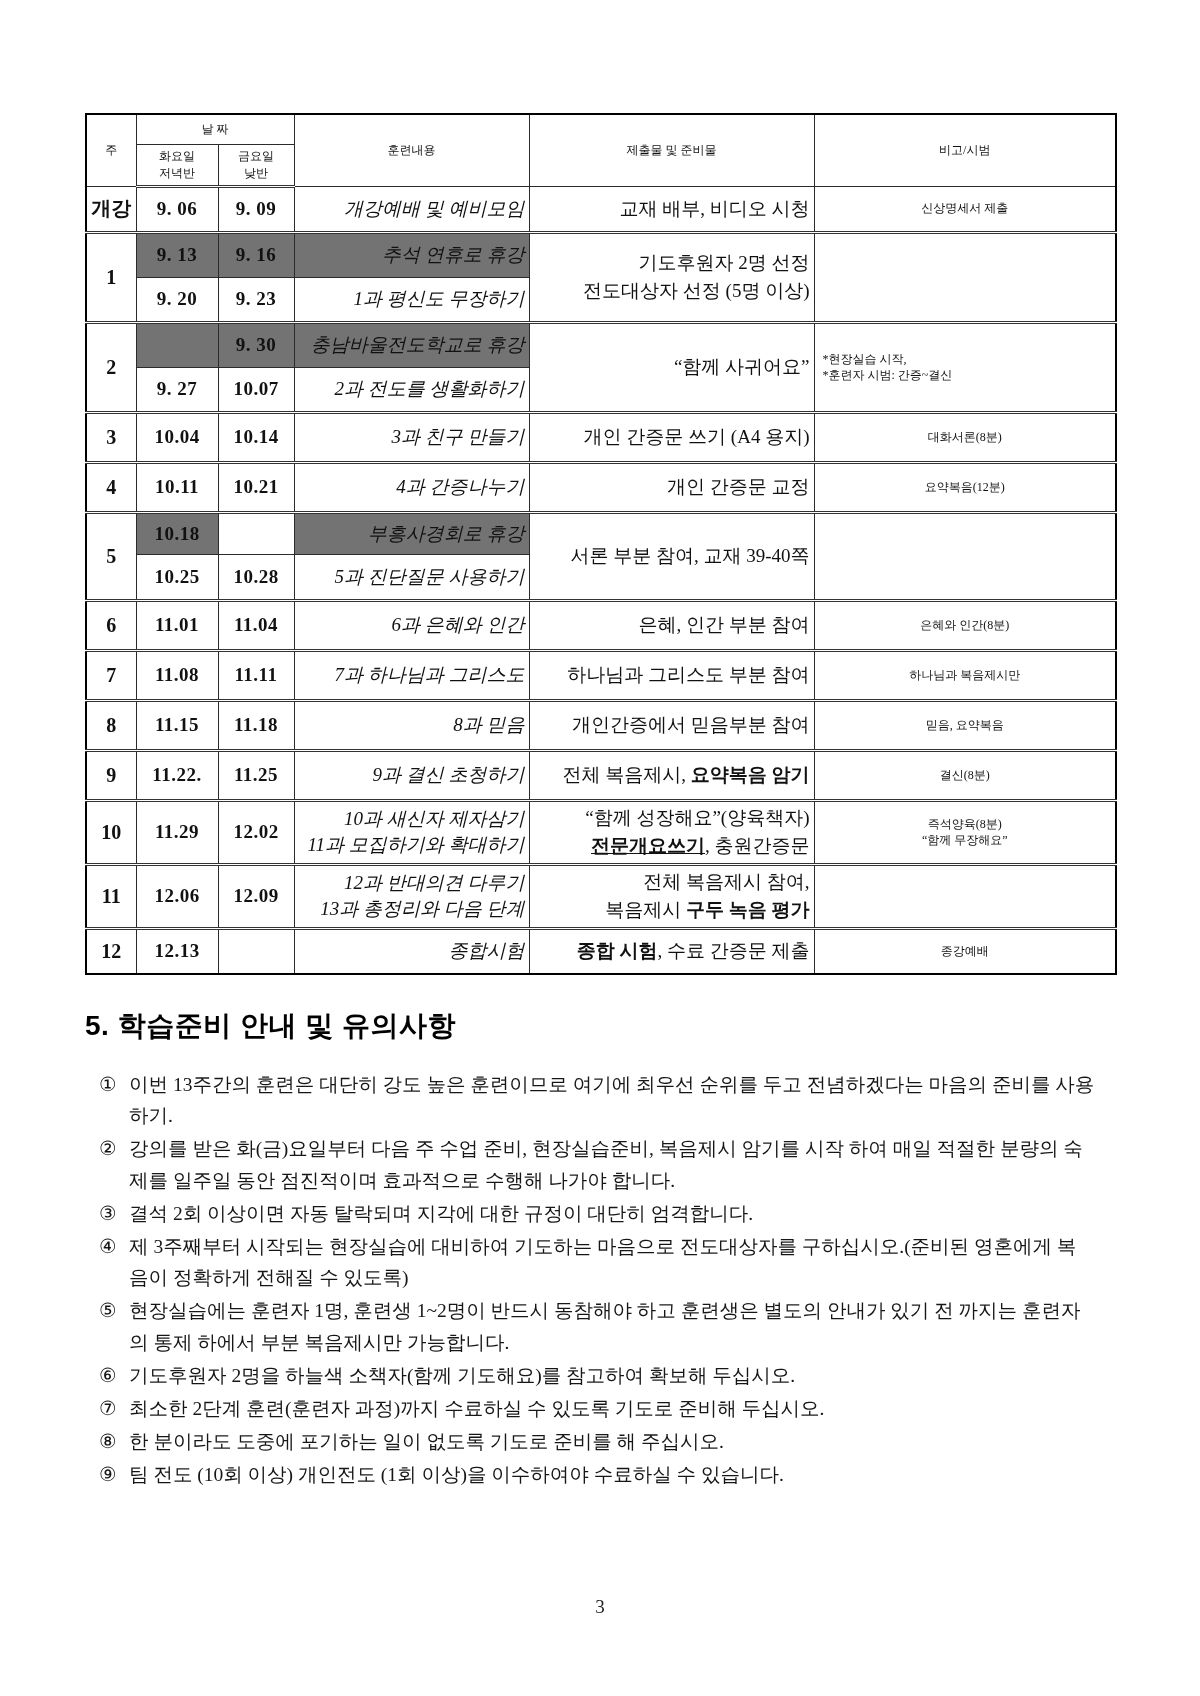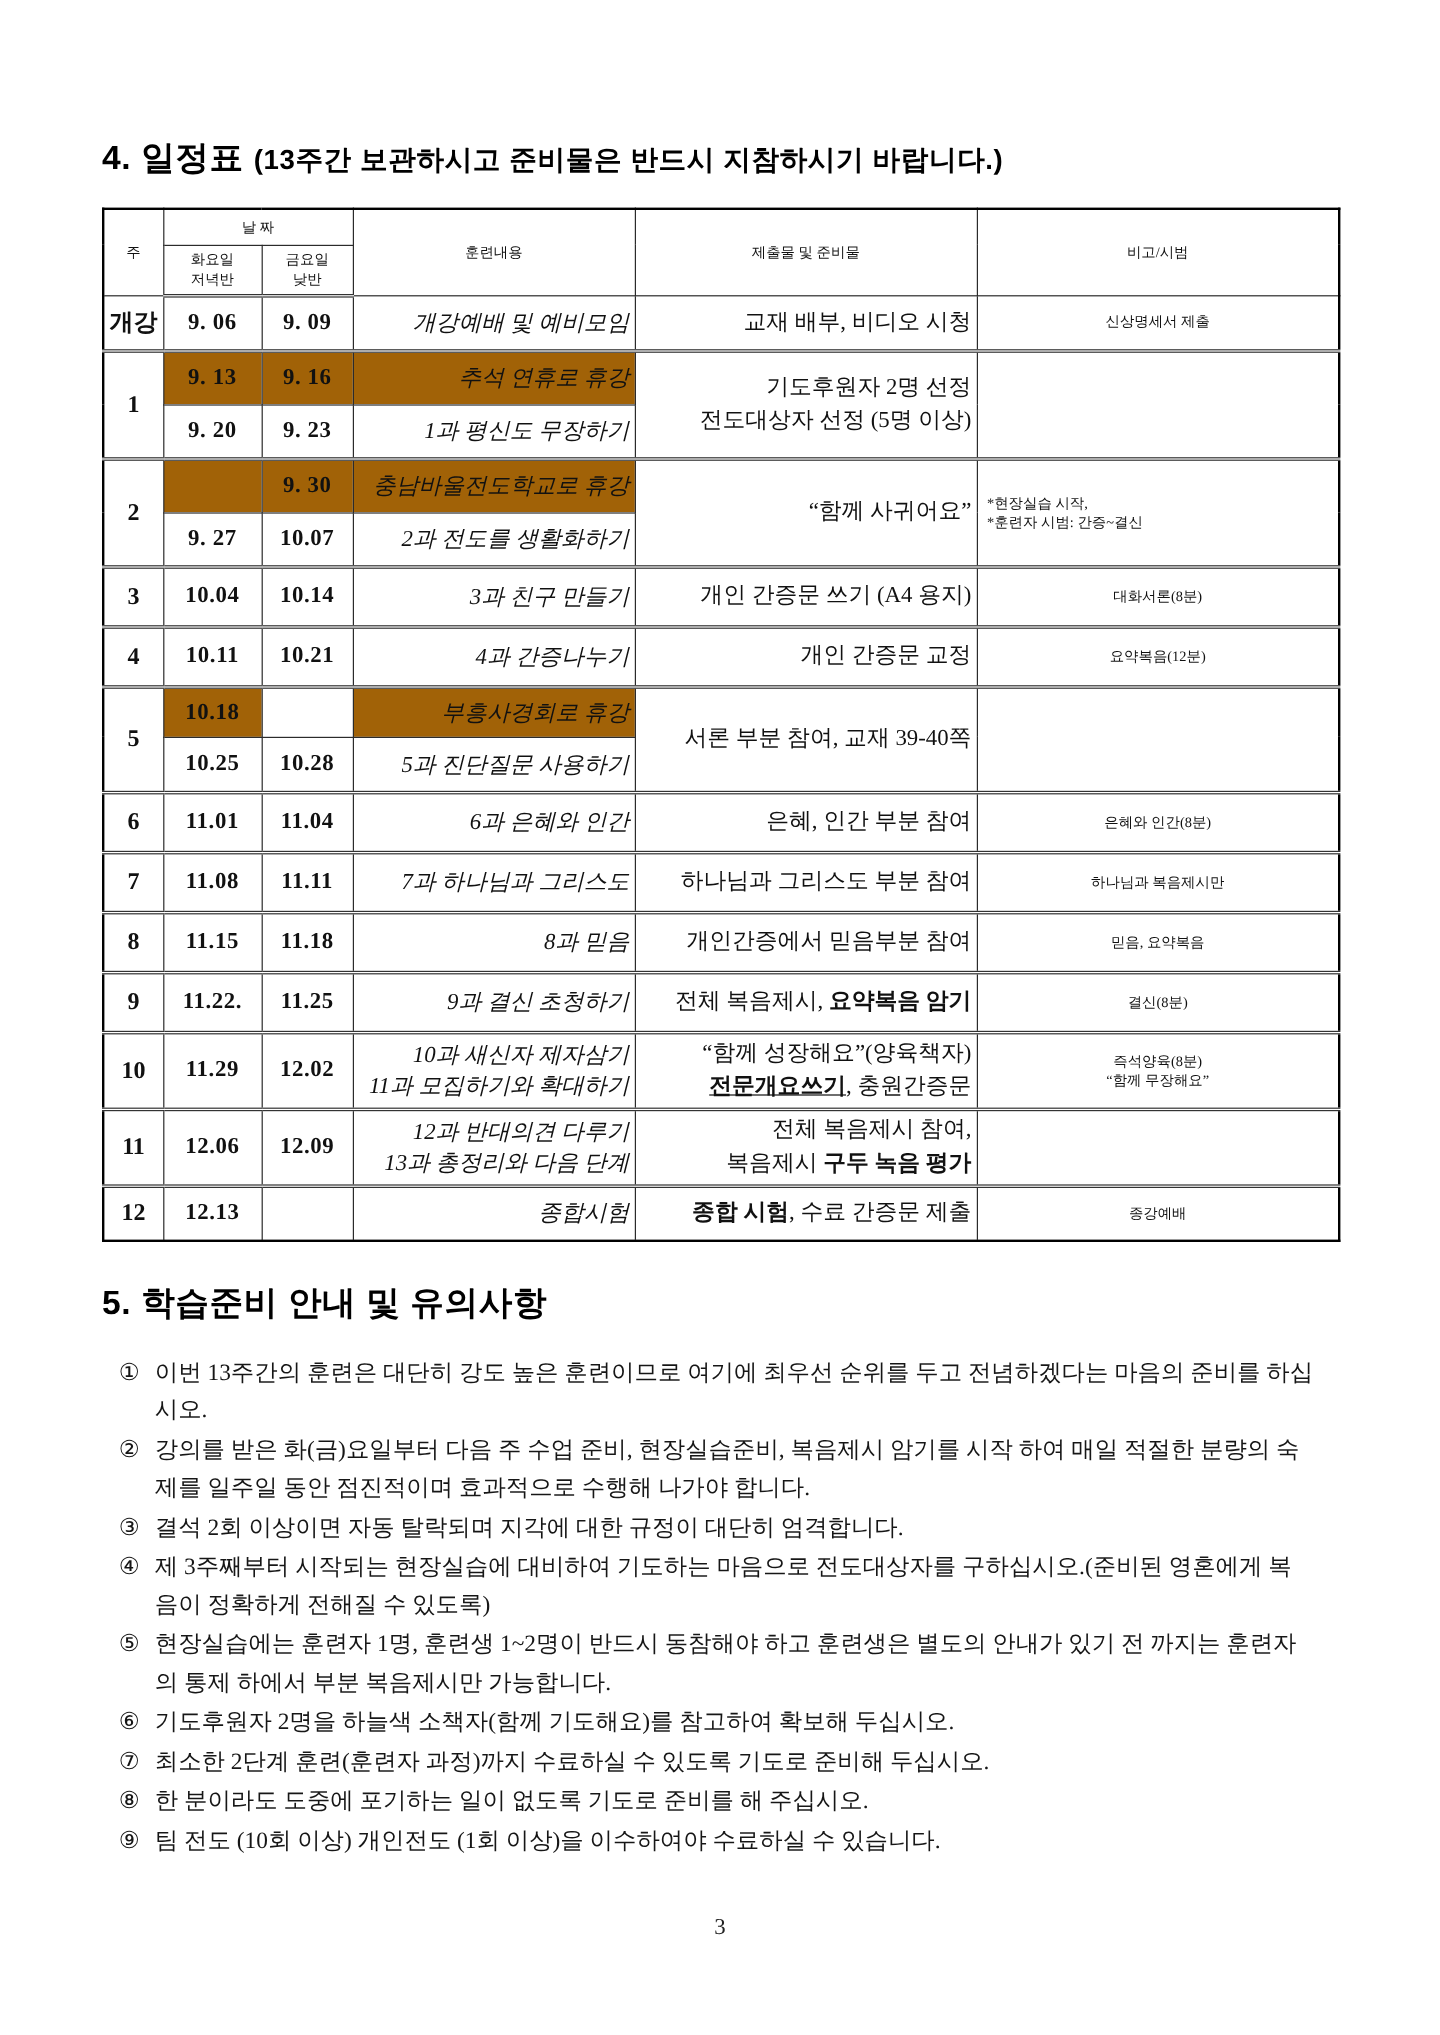--- a/index.html
+++ b/index.html
@@ -41,21 +41,21 @@
 
   tr.grp > td { border-top:3px double #333; }
   tr.hdr-sep > th { border-bottom:3px double #333; }
 
   td.wk { text-align:center; font-weight:bold; font-size:20px;font-family:Liberation Serif, serif; }
   td.dt { text-align:center; font-weight:bold; font-size:19px; letter-spacing:0.5px; }
   td.ct { text-align:right; padding-left:10px;font-style:italic; }
   td.sb { text-align:right; padding-left:12px; line-height:1.45; }
   td.nt { text-align:center; font-size:12px; line-height:1.35; }
   td.nt.left { text-align:left; padding-left:8px; }
-  .shade { background:#a16207; }
+  .shade { background:#737373; }
   .ul { text-decoration:underline; }
   b { font-weight:bold; }
   td .line { line-height:1.5; }
 
   .rh1{height:30px;} .rh2{height:42px;}
   .r-open{height:46px;}
   .r-split{height:45px;}
   .r-single{height:50px;}
   .r-5a{height:42px;} .r-5b{height:46px;}
   .r-double{height:64px;}
@@ -76,21 +76,20 @@
   .page-num {
     position:absolute; left:0; right:0; bottom:78px;
     text-align:center; font-size:19px; color:#222;
   }
 </style>
 </head>
 <body>
 
 <div class="page">
 
-  <h1 class="sec-title"><span>4. 일정표</span> <span class="note">(13주간 보관하시고 준비물은 반드시 지참하시기 바랍니다.)</span></h1>
 
   <table class="sched">
     <colgroup>
       <col class="c-week">
         <col class="c-tue">
         <col class="c-fri">
       <col class="c-content">
         <col class="c-sub">
         <col class="c-note">
     </colgroup>
@@ -253,21 +252,21 @@
         <td class="nt">종강예배</td>
       </tr>
     </tbody>
   </table>
 
   <div class="sec5">
     <h1 class="sec-title">5. 학습준비 안내 및 유의사항</h1>
     <div class="notice-list">
       <div class="notice-item">
           <span class="num">①</span>
-          <span class="txt">이번 13주간의 훈련은 대단히 강도 높은 훈련이므로 여기에 최우선 순위를 두고 전념하겠다는 마음의 준비를 하십시오.</span>
+          <span class="txt">이번 13주간의 훈련은 대단히 강도 높은 훈련이므로 여기에 최우선 순위를 두고 전념하겠다는 마음의 준비를 사용하기.</span>
         </div>
       <div class="notice-item">
           <span class="num">②</span>
           <span class="txt">강의를 받은 화(금)요일부터 다음 주 수업 준비, 현장실습준비, 복음제시 암기를 시작 하여 매일 적절한 분량의 숙제를 일주일 동안 점진적이며 효과적으로 수행해 나가야 합니다.</span>
         </div>
       <div class="notice-item">
           <span class="num">③</span>
           <span class="txt">결석 2회 이상이면 자동 탈락되며 지각에 대한 규정이 대단히 엄격합니다.</span>
         </div>
       <div class="notice-item">

